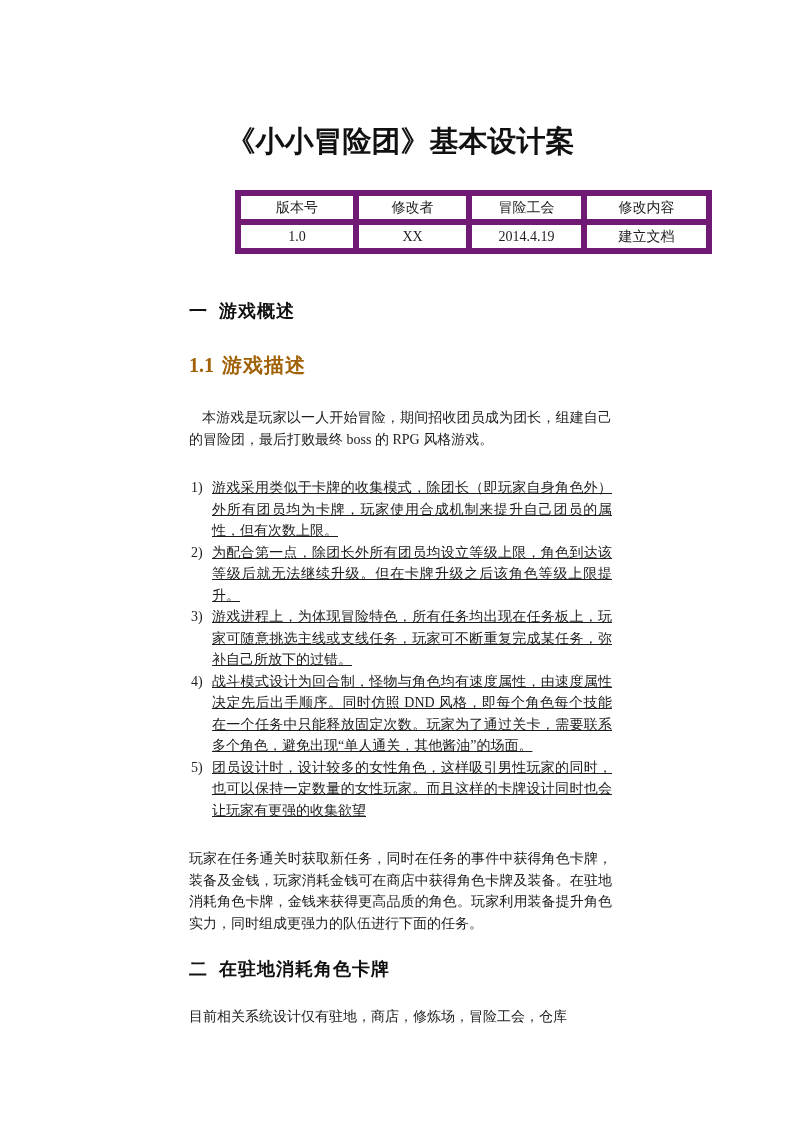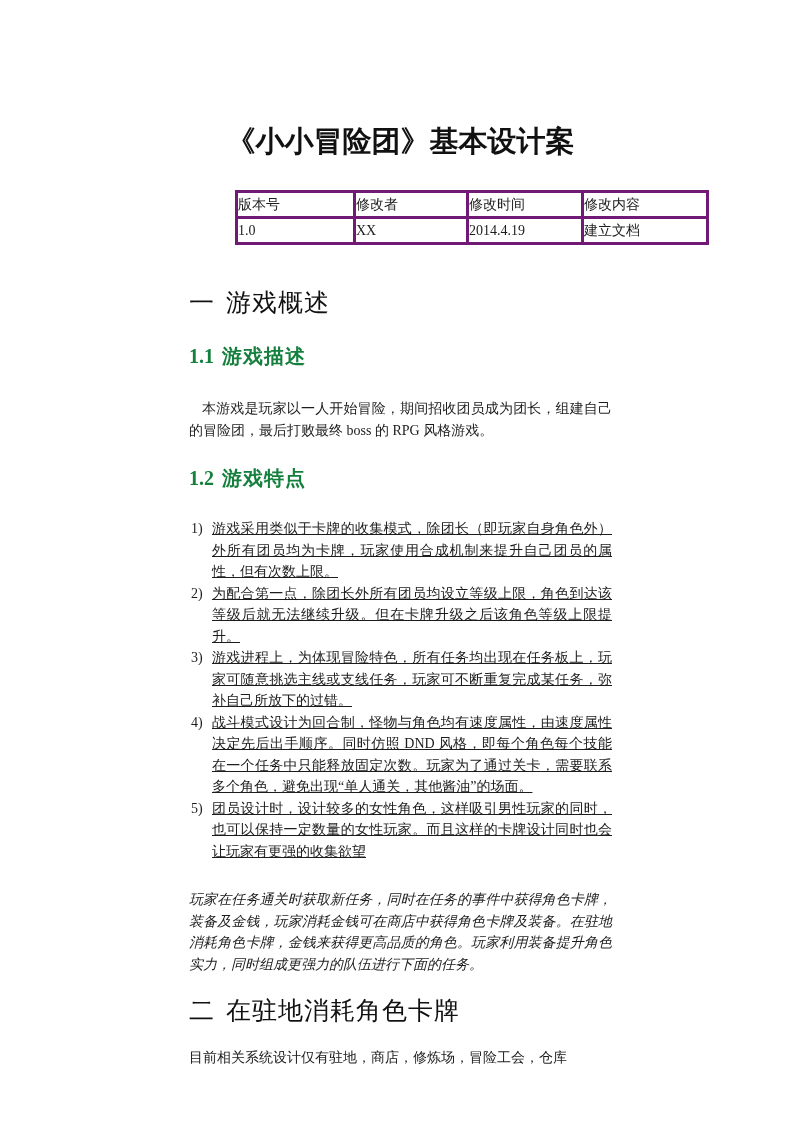--- a/index.html
+++ b/index.html
@@ -32,63 +32,63 @@
     color: #111;
     white-space: nowrap;
   }
   table.rev-table {
     margin: 30px 0 0 46px;
     width: 471px;
     border-collapse: collapse;
     table-layout: fixed;
   }
   .rev-table th, .rev-table td {
-    border: 3px solid #701a75;
+    border: 6px solid #701a75;
     height: 23px;
     line-height: 23px;
     padding: 0;
-    text-align: left;
+    text-align: center;
     font-weight: normal;
     font-size: 14px;
     color: #1c1c1c;
     overflow: hidden;
   }
   .h-sec {
     margin: 43px 0 0 0;
     font-family: "Liberation Sans", "DejaVu Sans", sans-serif;
-    font-size: 25px;
+    font-size: 18px;
     line-height: 29px;
-    font-weight: normal;
+    font-weight: bold;
     color: #111;
     letter-spacing: 1px;
   }
   .h-sec .hnum { margin-right: 12px; letter-spacing: 0; }
   .h-sec.h-sec2 { margin-top: 21px; }
   .h-sub {
     margin: 26px 0 0 0;
     font-family: "Liberation Sans", "DejaVu Sans", sans-serif;
     font-size: 20px;
     line-height: 26px;
     font-weight: bold;
-    color: #15803d;
+    color: #a16207;
     letter-spacing: 1px;
   }
   .h-sub .hnum-serif {
     font-family: "Liberation Serif", "DejaVu Serif", serif;
     margin-right: 8px;
     letter-spacing: 0;
   }
   .h-sub.h-12 { margin-top: 24px; }
   .h-sub.h-13 { margin-top: 15px; }
   p.body-para {
     margin: 29px 0 0 0;
     text-align: justify;
   }
   p.body-para.indent-first { text-indent: 13px; }
-  p.body-para.p-13 { margin-top: 27px; font-style: italic; }
+  p.body-para.p-13 { margin-top: 27px; }
   p.body-para.p-2  { margin-top: 23px; font-family: Liberation Mono, monospace; }
   .feature-list { margin: 27px 0 0 0; }
   .li { display: flex; }
   .li-num {
     flex: none;
     width: 23px;
     box-sizing: border-box;
     padding-left: 2px;
   }
   .li-text {
@@ -108,21 +108,21 @@
     <colgroup>
       <col style="width:118px">
         <col style="width:113px">
         <col style="width:115px">
         <col style="width:125px">
     </colgroup>
     <thead>
       <tr>
         <th>版本号</th>
         <th>修改者</th>
-        <th>修改时间</th>
+        <th>冒险工会</th>
         <th>修改内容</th>
       </tr>
     </thead>
     <tbody>
       <tr>
         <td>1.0</td>
         <td>XX</td>
         <td>2014.4.19</td>
         <td>建立文档</td>
       </tr>
@@ -132,23 +132,20 @@
   <h2 class="h-sec">
     <span class="hnum">一</span><span>游戏概述</span>
   </h2>
 
   <h3 class="h-sub">
     <span class="hnum-serif">1.1</span><span>游戏描述</span>
   </h3>
 
   <p class="body-para indent-first">本游戏是玩家以一人开始冒险，期间招收团员成为团长，组建自己的冒险团，最后打败最终 boss 的 RPG 风格游戏。</p>
 
-  <h3 class="h-sub h-12">
-    <span class="hnum-serif">1.2</span><span>游戏特点</span>
-  </h3>
 
   <div class="feature-list">
     <div class="li">
       <span class="li-num">1)</span>
       <span class="li-text">游戏采用类似于卡牌的收集模式，除团长（即玩家自身角色外）外所有团员均为卡牌，玩家使用合成机制来提升自己团员的属性，但有次数上限。</span>
     </div>
     <div class="li">
       <span class="li-num">2)</span>
       <span class="li-text">为配合第一点，除团长外所有团员均设立等级上限，角色到达该等级后就无法继续升级。但在卡牌升级之后该角色等级上限提升。</span>
     </div>

